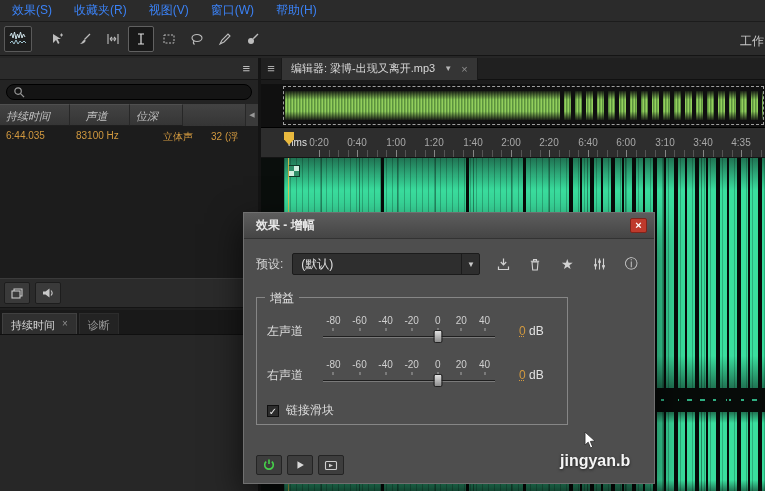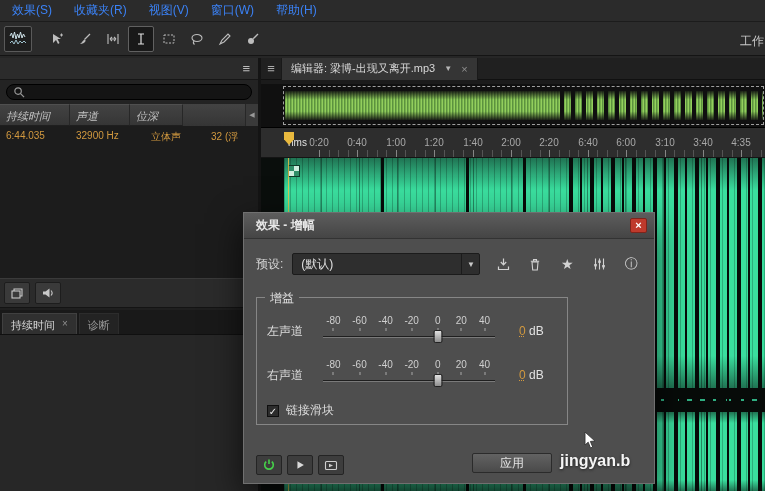--- a/index.html
+++ b/index.html
@@ -33,21 +33,21 @@
   .lp-head .pm { position:absolute; right:8px; top:3px; color:#bbb; font-size:13px; }
   .searchrow { position:absolute; left:0; top:22px; width:100%; height:24px; background:#232323; padding:4px 6px; }
   .searchbox { width:100%; height:16px; background:#141414; border:1px solid #000; border-radius:8px;
     display:flex; align-items:center; padding:0 6px; gap:5px; }
   input.search { flex:1; background:transparent; border:none; outline:none; color:#ddd; font-size:11px;
     height:14px; font-family:inherit; }
   .thead { position:absolute; left:0; top:46px; width:100%; height:22px;
     background:linear-gradient(#434343,#353535); display:flex; }
   .th { border-right:1px solid #272727; border-top:1px solid #4f4f4f; border-bottom:1px solid #1f1f1f;
     padding:4px 12px 0 6px; font-size:11px; color:#c2c2c2; overflow:hidden; white-space:nowrap;font-style:italic; }
-  .w1 { width:70px; } .w2 { width:75px; } .w3 { width:60px; } .w4 { width:53px; }
+  .w1 { width:70px; } .w2 { width:75px; } .w3 { width:60px;text-align:center; } .w4 { width:53px; }
   .scrollL { position:absolute; right:0; top:46px; width:13px; height:22px; background:#3a3a3a;
     border-left:1px solid #272727; color:#999; font-size:7px; display:flex; align-items:center; justify-content:center; }
   .trow { position:absolute; left:0; top:68px; width:100%; height:20px; background:#1c1c1c; display:flex; }
   .td { padding:4px 0 0 6px; font-size:10px; color:#d2993f; white-space:nowrap; overflow:hidden; }
   .files-empty { position:absolute; left:0; top:88px; width:100%; height:132px; background:#1c1c1c; }
   .lp-btnrow { position:absolute; left:0; top:220px; width:100%; height:30px; background:#2b2b2b;
     border-top:1px solid #3a3a3a; border-bottom:1px solid #141414; display:flex; align-items:center; gap:5px; padding:0 4px; }
   .lp-btn { width:26px; height:22px; background:#3a3a3a; border:1px solid #1d1d1d; border-radius:2px;
     display:flex; align-items:center; justify-content:center; }
   .lp-tabs { position:absolute; left:0; top:252px; width:100%; height:24px; background:#191919;
@@ -261,21 +261,21 @@
       </div>
     </div>
     <div class="thead">
       <div class="th w1">持续时间</div>
       <div class="th w3">声道</div>
       <div class="th w4">位深</div>
     </div>
     <div class="scrollL">◀</div>
     <div class="trow">
       <div class="td w1">6:44.035</div>
-      <div class="td w2">32900 Hz</div>
+      <div class="td w2">83100 Hz</div>
       <div class="td w3">立体声</div>
       <div class="td w4">32 (浮</div>
     </div>
     <div class="files-empty"></div>
     <div class="lp-btnrow">
       <div class="lp-btn">
         <span>
           <svg width="14" height="14" viewBox="0 0 14 14" fill="none" stroke="#c9c9c9" stroke-width="1.1">
               <rect x="2" y="5" width="8" height="7"></rect>
               <path d="M4 5 v-2 h8 v7 h-2"></path>
@@ -469,21 +469,20 @@
         <div class="tbtn">
           <span>
             <svg width="14" height="13" viewBox="0 0 14 13" fill="none" stroke="#cfcfcf" stroke-width="1.1">
                 <rect x="1.5" y="2.5" width="11" height="8" rx="1"></rect>
                 <polygon points="5,4.8 9,6.5 5,8.2" fill="#cfcfcf" stroke="none"></polygon>
               </svg>
           </span>
         </div>
       </div>
 
-      <div class="applybtn">应用</div>
     </div>
   </div>
 
   <div class="cursor">
     <svg width="13" height="19" viewBox="0 0 13 19">
         <polygon points="1,1 1,14 4.2,11.2 6.5,17 8.7,16 6.4,10.4 11,10.1" fill="#ffffff" stroke="#333" stroke-width="0.9"></polygon>
       </svg>
   </div>
   <div class="watermark">jingyan.b</div>
 

